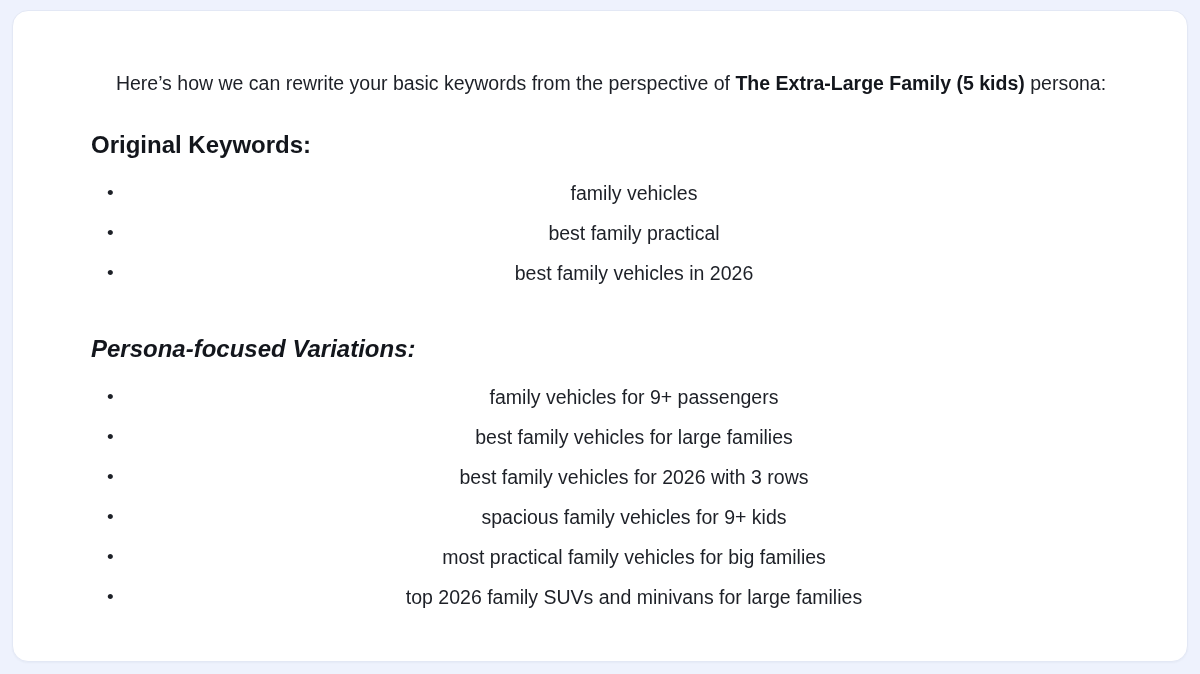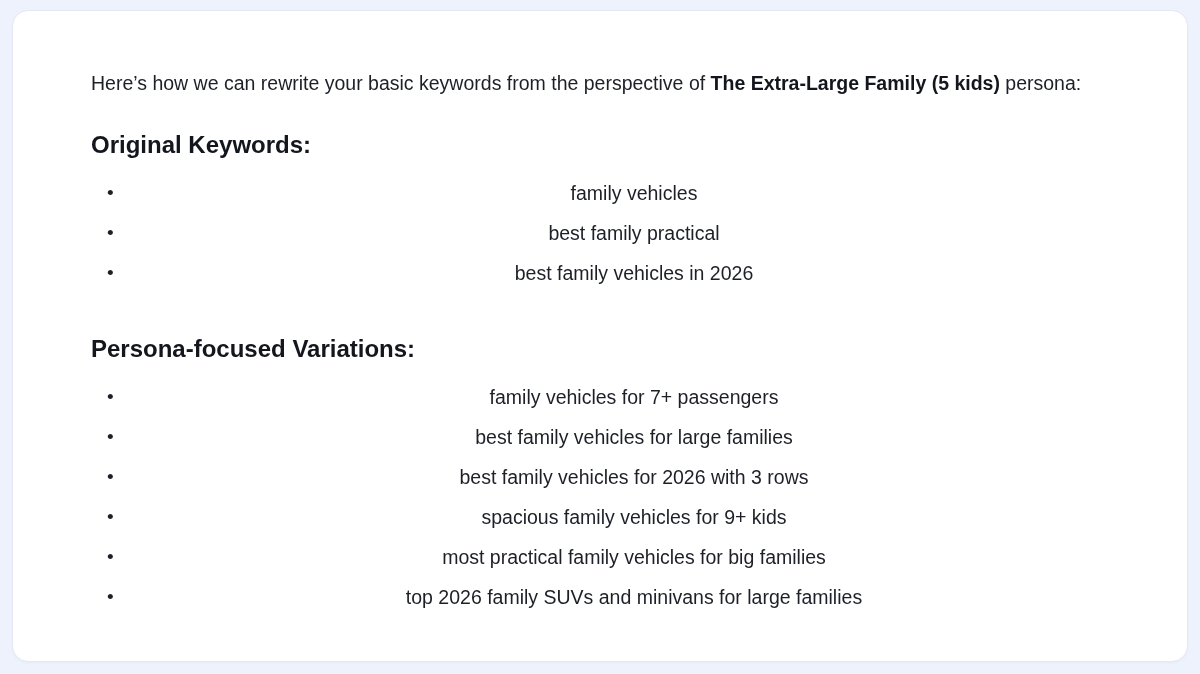--- a/index.html
+++ b/index.html
@@ -30,34 +30,36 @@
     padding: 52px 56px 20px 78px;
     box-sizing: border-box;
   }
   .intro {
     font-size: 19.5px;
     line-height: 40px;
     color: #1d2027;
     max-width: 1046px;
     margin: 0 0 28px 0;
     font-weight: 400;
+    text-align: center;
   }
   .intro b {
     font-weight: 700;
     color: #13161c;
   }
   .section-heading {
     font-size: 24px;
     line-height: 28px;
     font-weight: 700;
     color: #13161c;
     margin: 0 0 14px 0;
   }
   .section-heading.second {
     margin-top: 34px;
+    font-style: italic;
   }
   ul.kw-list {
     list-style: none;
     margin: 0;
     padding: 0;
   }
   ul.kw-list li {
     position: relative;
     font-size: 19.5px;
     line-height: 40px;
@@ -94,21 +96,21 @@
       <li>family vehicles</li>
       <li>best family practical</li>
       <li>best family vehicles in 2026</li>
     </ul>
 
     <div class="gap-after-first-list"></div>
 
     <h3 class="section-heading second">Persona-focused Variations:</h3>
 
     <ul class="kw-list">
-      <li>family vehicles for 7+ passengers</li>
+      <li>family vehicles for 9+ passengers</li>
       <li>best family vehicles for large families</li>
       <li>best family vehicles for 2026 with 3 rows</li>
       <li>spacious family vehicles for 9+ kids</li>
       <li>most practical family vehicles for big families</li>
       <li>top 2026 family SUVs and minivans for large families</li>
     </ul>
 
   </div>
 </div>
 

